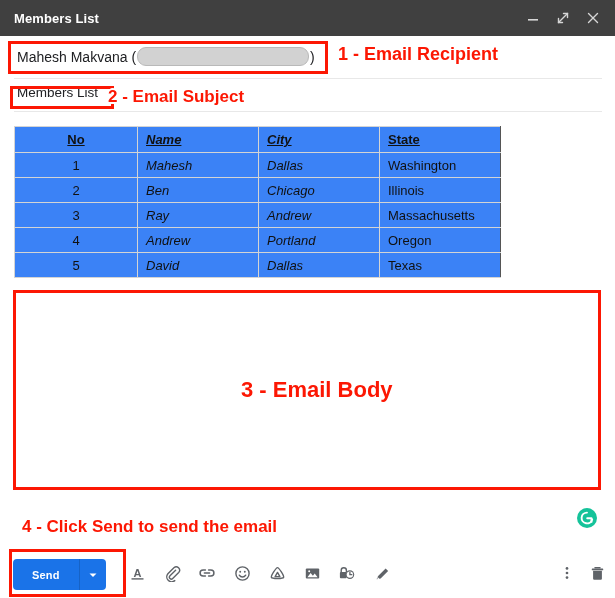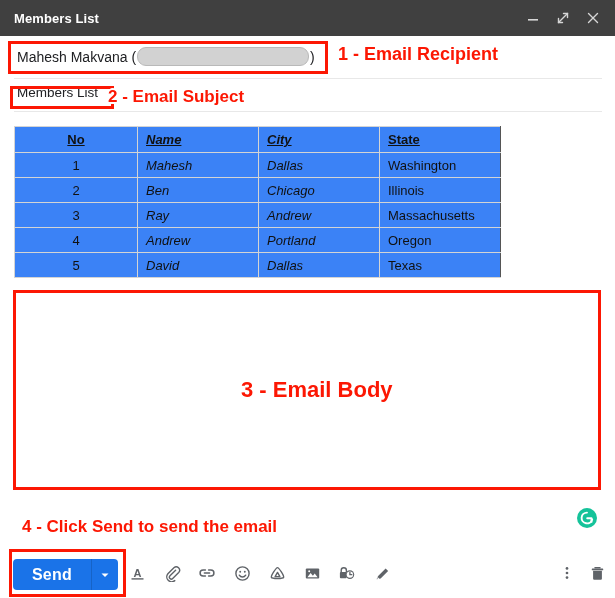--- a/index.html
+++ b/index.html
@@ -163,21 +163,21 @@
     background: #1a73e8;
     border-radius: 4px;
     color: #ffffff;
     cursor: pointer;
     overflow: hidden;
   }
   #send-label {
     display: flex;
     align-items: center;
     padding: 1px 19px;
-    font-size: 16px;
+    font-size: 11px;
     font-weight: bold;
     letter-spacing: .2px;
   }
   #send-arrow {
     display: flex;
     align-items: center;
     justify-content: center;
     width: 26px;
     border-left: 1px solid #1663c7;
     cursor: pointer;

